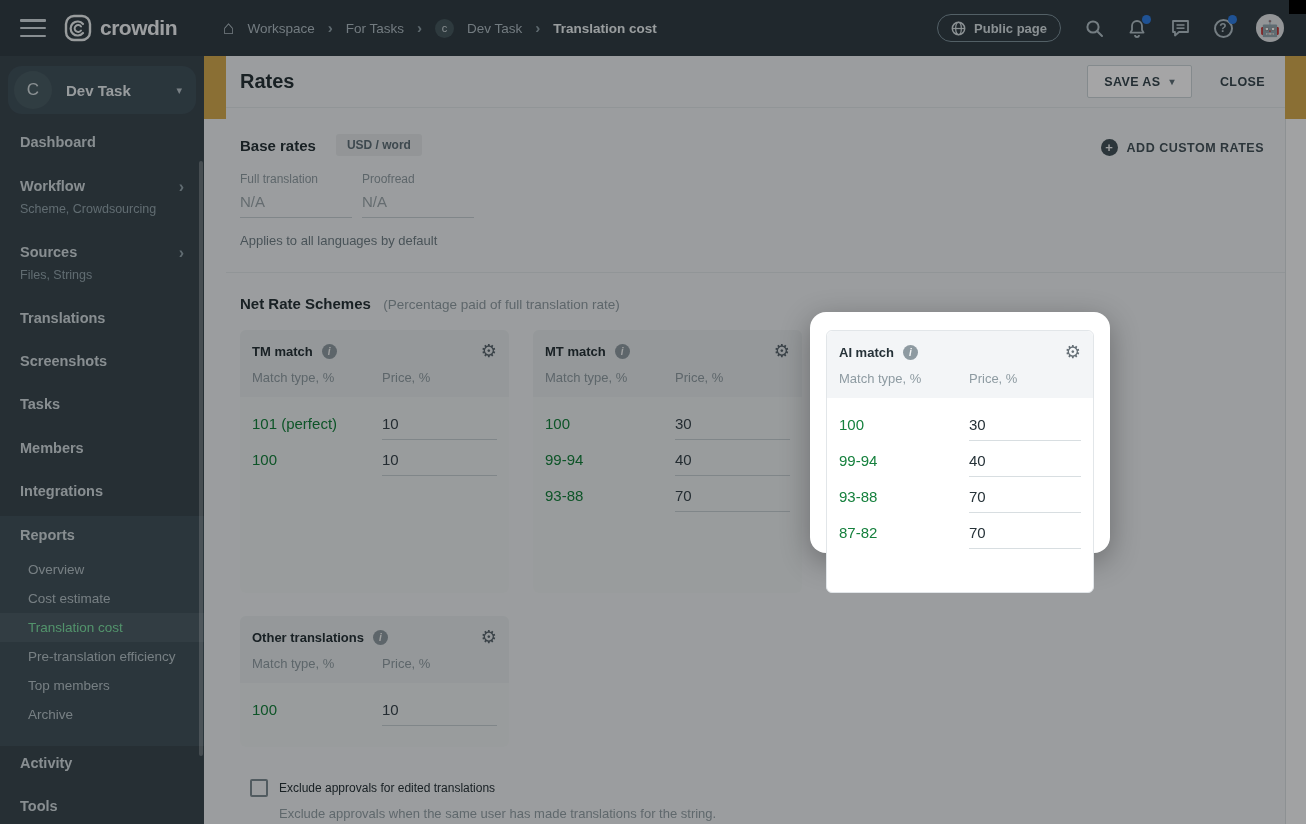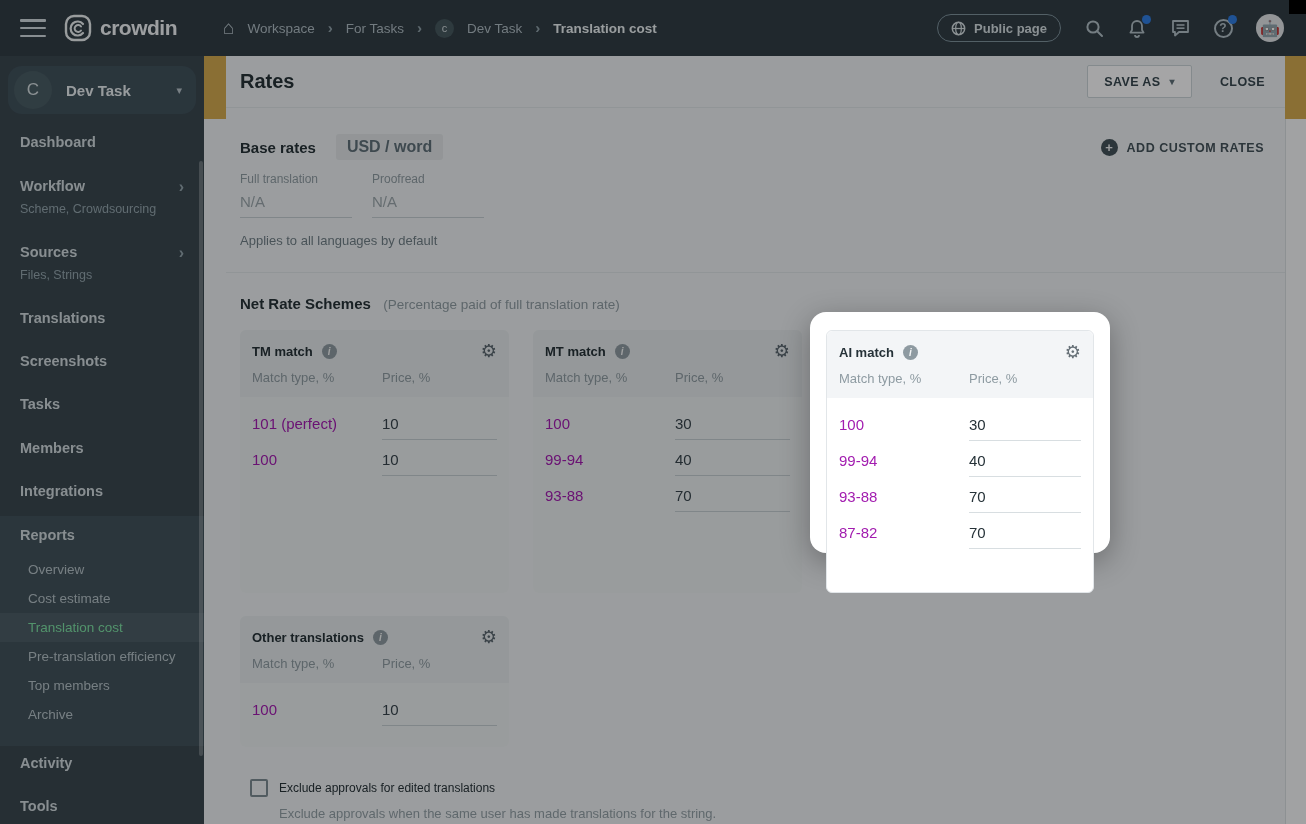--- a/index.html
+++ b/index.html
@@ -71,28 +71,28 @@
   .btn { height:33px; background:#fafbfc; border:1px solid #c9d2d7; border-radius:2px;
          display:flex; align-items:center; padding:0 16px; font-size:12.5px; font-weight:bold;
          color:#37474f; letter-spacing:0.4px; cursor:pointer; }
   .btn .caret { margin-left:9px; font-size:10px; color:#5f6f78; }
   .count-badge { background:#2f7de1; color:#fff; font-size:11px; font-weight:bold;
                  padding:2px 7px; border-radius:9px; margin-left:9px; letter-spacing:0; }
   .text-btn { font-size:12.5px; font-weight:bold; color:#37474f; letter-spacing:0.4px; cursor:pointer; }
 
   .base-row { position:absolute; left:36px; top:78px; display:flex; align-items:center; }
   .section-title { font-size:15px; font-weight:bold; color:#263238; }
-  .unit-badge { margin-left:20px; background:#dfe3e6; color:#5f6f78; font-size:16px; font-weight:bold;
+  .unit-badge { margin-left:20px; background:#dfe3e6; color:#5f6f78; font-size:12px; font-weight:bold;
                 padding:4px 11px; border-radius:3px; cursor:default; }
   .add-custom { position:absolute; right:42px; top:83px; display:flex; align-items:center; gap:9px; cursor:pointer; }
   .plus-circle { width:17px; height:17px; border-radius:50%; background:#44525a; color:#eceff1;
                  font-size:13px; font-weight:bold; display:flex; align-items:center;
                  justify-content:center; line-height:1; }
   .add-custom span.lbl { font-size:12.5px; font-weight:bold; color:#44525a; letter-spacing:0.5px; }
-  .fields { position:absolute; left:36px; top:116px; display:flex; gap:20px; }
+  .fields { position:absolute; left:36px; top:116px; display:flex; gap:10px; }
   .field { width:112px; }
   .field .flabel { font-size:12px; color:#8e9ba2; }
   .field .fvalue { font-size:15px; color:#9aa5ab; margin-top:7px; padding-bottom:7px;
                    border-bottom:1px solid #c3ccd1; cursor:text; }
   .base-note { position:absolute; left:36px; top:177px; font-size:13px; color:#6f7e86; }
   .divider { position:absolute; left:22px; right:21px; top:216px; border-bottom:1px solid #dde3e6; }
 
   .nrs-head { position:absolute; left:36px; top:239px; }
   .nrs-head .sub { font-size:13.5px; font-weight:normal; color:#8e9ba2; margin-left:8px; }
 
@@ -103,21 +103,21 @@
   .card-title { font-size:13px; font-weight:bold; color:#263238; }
   .info-icon { width:15px; height:15px; border-radius:50%; background:#8e9aa1; color:#f2f4f5;
                font-size:10px; font-weight:bold; font-style:italic; display:flex; align-items:center;
                justify-content:center; margin-left:9px; cursor:pointer; }
   .gear { margin-left:auto; color:#5a676f; font-size:18px; line-height:1; cursor:pointer; }
   .col-row { display:flex; padding:10px 0 12px 0; }
   .col-match { width:130px; font-size:13px; color:#8e9ba2; }
   .col-price { font-size:13px; color:#8e9ba2; }
   .rows { padding:18px 12px 4px 12px; }
   .rate-row { display:flex; align-items:flex-end; margin-bottom:11px; }
-  .match { width:130px; font-size:15px; color:#a21caf; padding-bottom:8px; }
+  .match { width:130px; font-size:15px; color:#15803d; padding-bottom:8px; }
   .price { flex:1; font-size:15px; color:#37444c; border-bottom:1px solid #c3ccd1;
            padding-bottom:7px; cursor:text; }
 
   .spotlight { position:absolute; left:570px; top:-18px; width:300px; height:241px; background:#ffffff;
                border-radius:16px; box-shadow:0 8px 30px rgba(0,0,0,0.32); z-index:60; }
   .spotlight .card { position:relative; left:16px; top:18px; width:268px; height:263px;
                      background:#fff; border:1px solid #e2e6e9; }
   .spotlight .card-head { background:#f3f5f7; }
   .spotlight .gear { color:#667077; }
   .spotlight .price { border-bottom-color:#d8dee1; color:#263238; }

